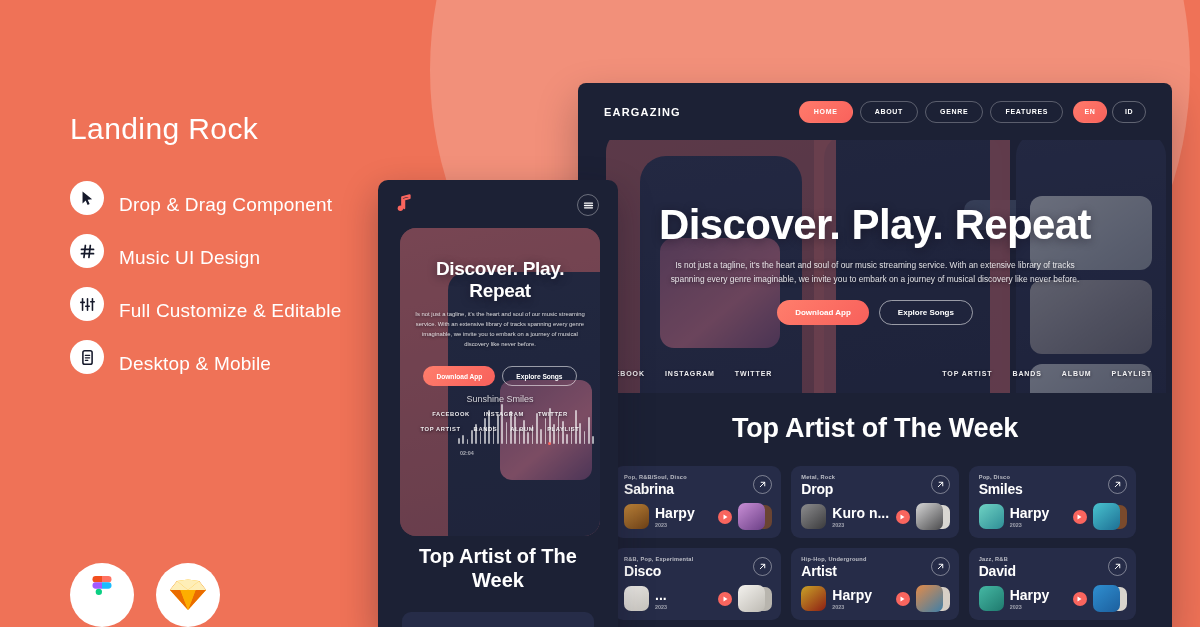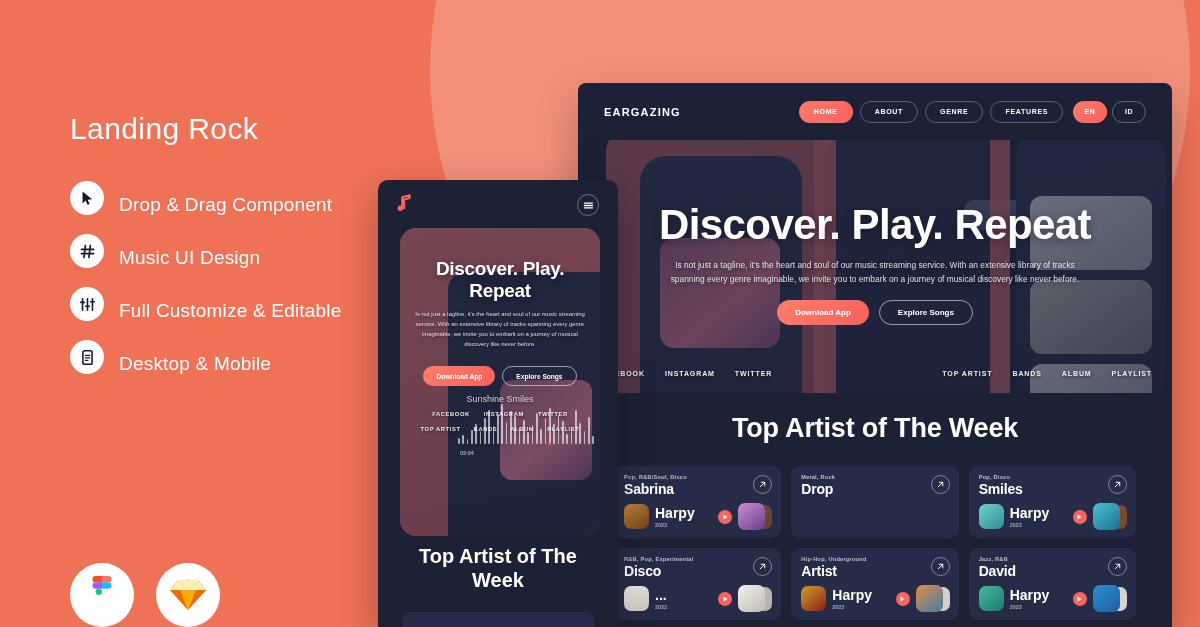--- a/index.html
+++ b/index.html
@@ -681,20 +681,36 @@
         </div>
       </div>
 
       <div class="artist-card">
         <div class="card-genre">Metal, Rock</div>
         <div class="card-name">Drop</div>
         <div class="card-arrow">
           <svg width="9" height="9" viewBox="0 0 12 12">
               <path d="M3 9 L9 3 M4.2 3 H9 V7.8" stroke="#ffffff" stroke-width="1.3" fill="none" stroke-linecap="round" stroke-linejoin="round"></path>
             </svg>
+        </div>
+        <div class="card-bottom">
+          <div class="thumb" style="background:linear-gradient(140deg,#8d8d8f,#3a3a3c)"></div>
+          <div class="track-meta">
+            <div class="track-name">Kuro n...</div>
+            <div class="track-year">2023</div>
+          </div>
+          <div class="play-btn">
+            <svg width="5" height="6" viewBox="0 0 6 7">
+                <path d="M0.6 0.4 L5.4 3.5 L0.6 6.6 Z" fill="#ffffff"></path>
+              </svg>
+          </div>
+          <div class="art-stack">
+            <div class="art-back" style="background:#d9d7d2"></div>
+            <div class="art-front" style="background:linear-gradient(140deg,#d6d6d6,#4a4a4c)"></div>
+          </div>
         </div>
       </div>
 
       <div class="artist-card">
         <div class="card-genre">Pop, Disco</div>
         <div class="card-name">Smiles</div>
         <div class="card-arrow">
           <svg width="9" height="9" viewBox="0 0 12 12">
               <path d="M3 9 L9 3 M4.2 3 H9 V7.8" stroke="#ffffff" stroke-width="1.3" fill="none" stroke-linecap="round" stroke-linejoin="round"></path>
             </svg>

